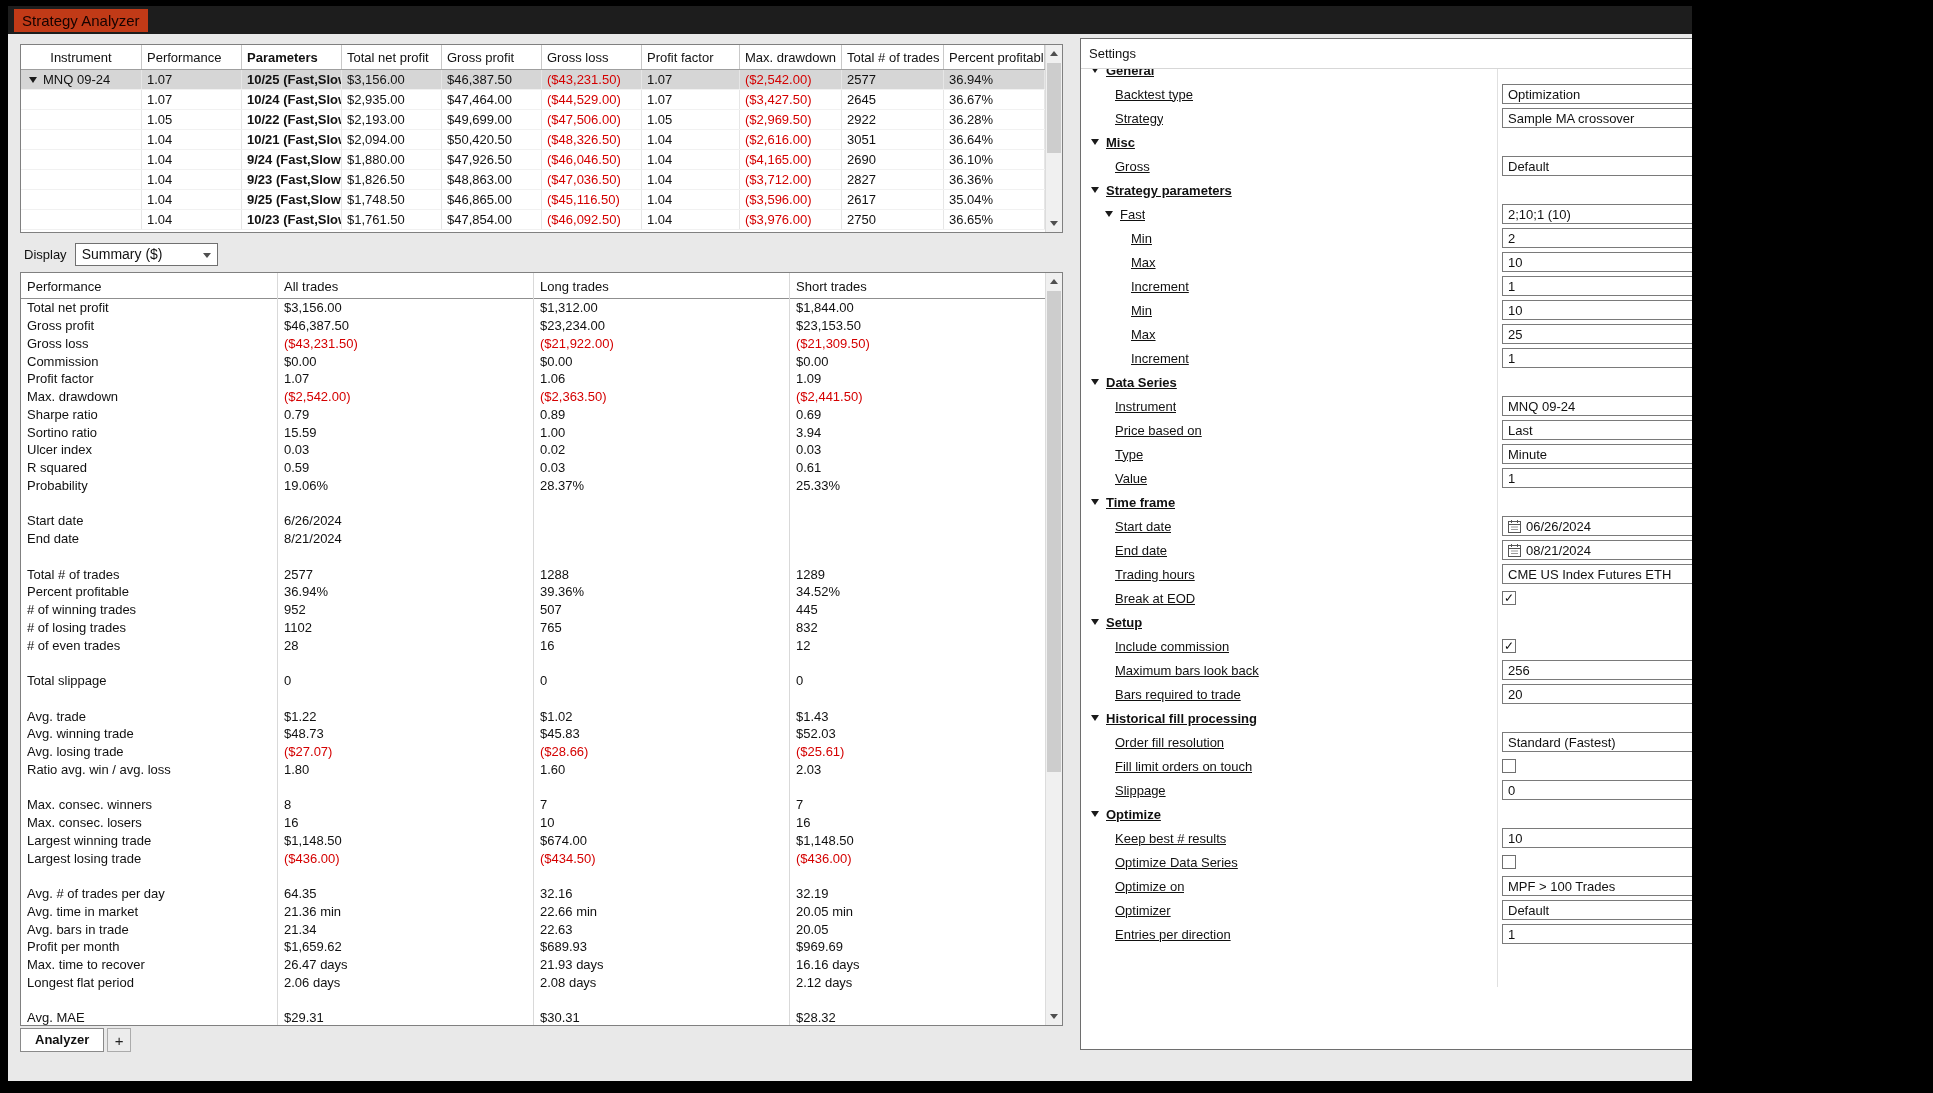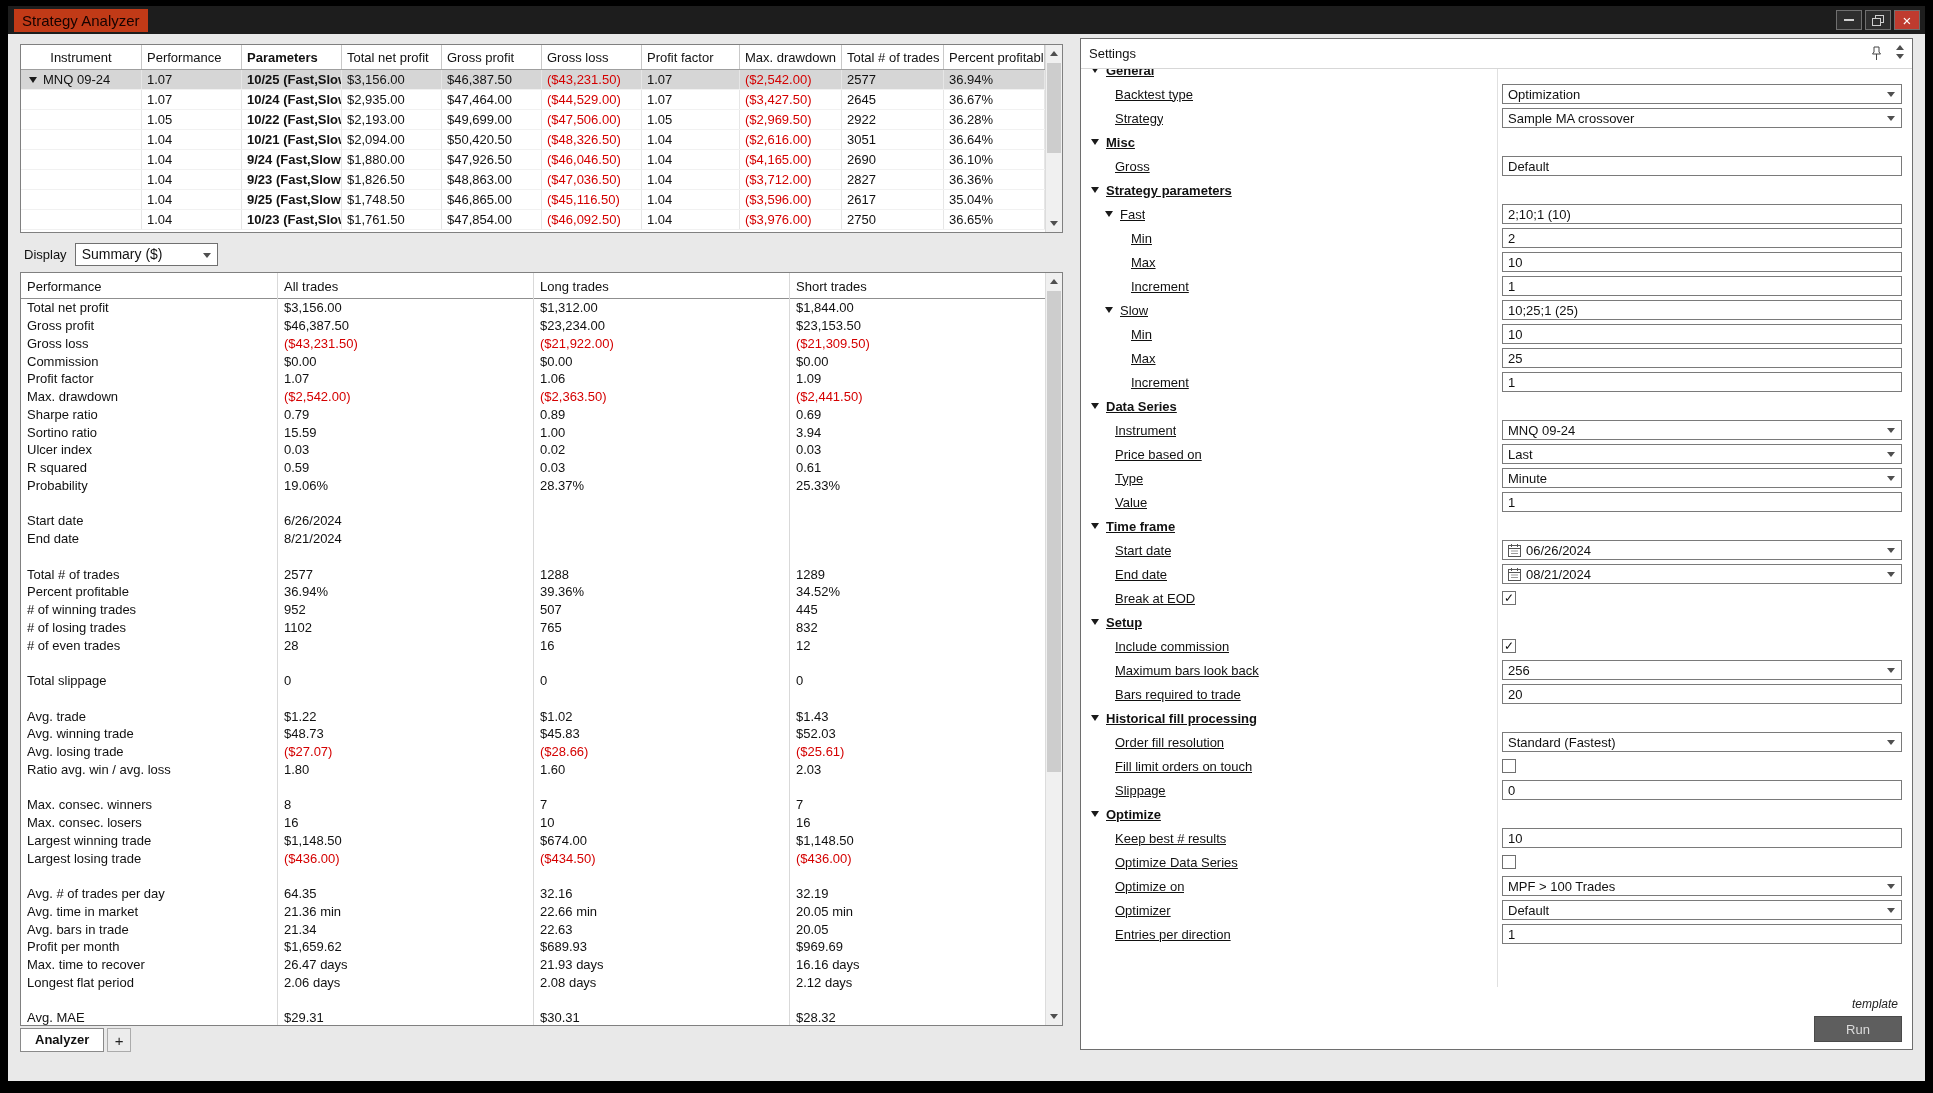--- a/index.html
+++ b/index.html
@@ -1,18 +1,18 @@
 <!DOCTYPE html>
 <html style="--negative: #d40000; --title-label-bg: #c13a17; --selected-row: #d6d6d6;"><head>
 <meta charset="utf-8">
 <style>
   * { box-sizing: border-box; margin:0; padding:0; }
   html,body { background:#000; }
   body { font-family:"Liberation Sans", sans-serif; color:#111; }
-  #page { position:relative; width:1933px; height:1093px; background:#000; overflow:hidden; }
+  #page { position:relative; width:1692px; height:1093px; background:#000; overflow:hidden; }
   #window { position:absolute; left:8px; top:6px; width:1917px; height:1075px; background:#e9e9e9; }
 
   
   #titlebar { position:absolute; left:0; top:0; right:0; height:28px; background:#1d1d1d; display:flex; align-items:center; }
   #title-label { margin-left:6px; background:var(--title-label-bg,#c13a17); color:#160301; font-size:15px; padding:3px 8px; white-space:nowrap; }
   #win-controls { position:absolute; right:5px; top:4px; display:flex; gap:3px; }
   .win-btn { width:26px; height:20px; background:#2e2e2e; border:1px solid #6f6f6f; display:flex; align-items:center; justify-content:center; cursor:default; }
   .win-btn.close { background:#bf3b2f; }
   .glyph-min { display:block; width:10px; height:2px; background:#cfcfcf; }
   .win-btn.close span { color:#fff; font-size:15px; line-height:15px; }
@@ -777,31 +777,20 @@
             <div class="set-row subprop">
               <div class="set-label">
                 <span>Increment</span>
               </div>
               <div class="ctrl-area">
                 <div class="ctl ctl-input">
                   <span>1</span>
                 </div>
               </div>
             </div>
-            <div class="set-row group">
-              <div class="set-label">
-                <span class="tri"></span>
-                <span>Slow</span>
-              </div>
-              <div class="ctrl-area">
-                <div class="ctl ctl-input">
-                  <span>10;25;1 (25)</span>
-                </div>
-              </div>
-            </div>
             <div class="set-row subprop">
               <div class="set-label">
                 <span>Min</span>
               </div>
               <div class="ctrl-area">
                 <div class="ctl ctl-input">
                   <span>10</span>
                 </div>
               </div>
             </div>
@@ -917,20 +906,31 @@
                       <line x1="3" y1="9.5" x2="10" y2="9.5" stroke="#999"></line>
                     </svg>
                   </span>
                   <span>08/21/2024</span>
                   <span class="dd tri-down-s"></span>
                 </div>
               </div>
             </div>
             <div class="set-row prop">
               <div class="set-label">
+                <span>Trading hours</span>
+              </div>
+              <div class="ctrl-area">
+                <div class="ctl ctl-select">
+                  <span>CME US Index Futures ETH</span>
+                  <span class="dd tri-down-s"></span>
+                </div>
+              </div>
+            </div>
+            <div class="set-row prop">
+              <div class="set-label">
                 <span>Break at EOD</span>
               </div>
               <div class="ctrl-area">
                 <div class="cb">
                   <span>✓</span>
                 </div>
               </div>
             </div>
             <div class="set-row category">
               <div class="set-label">

